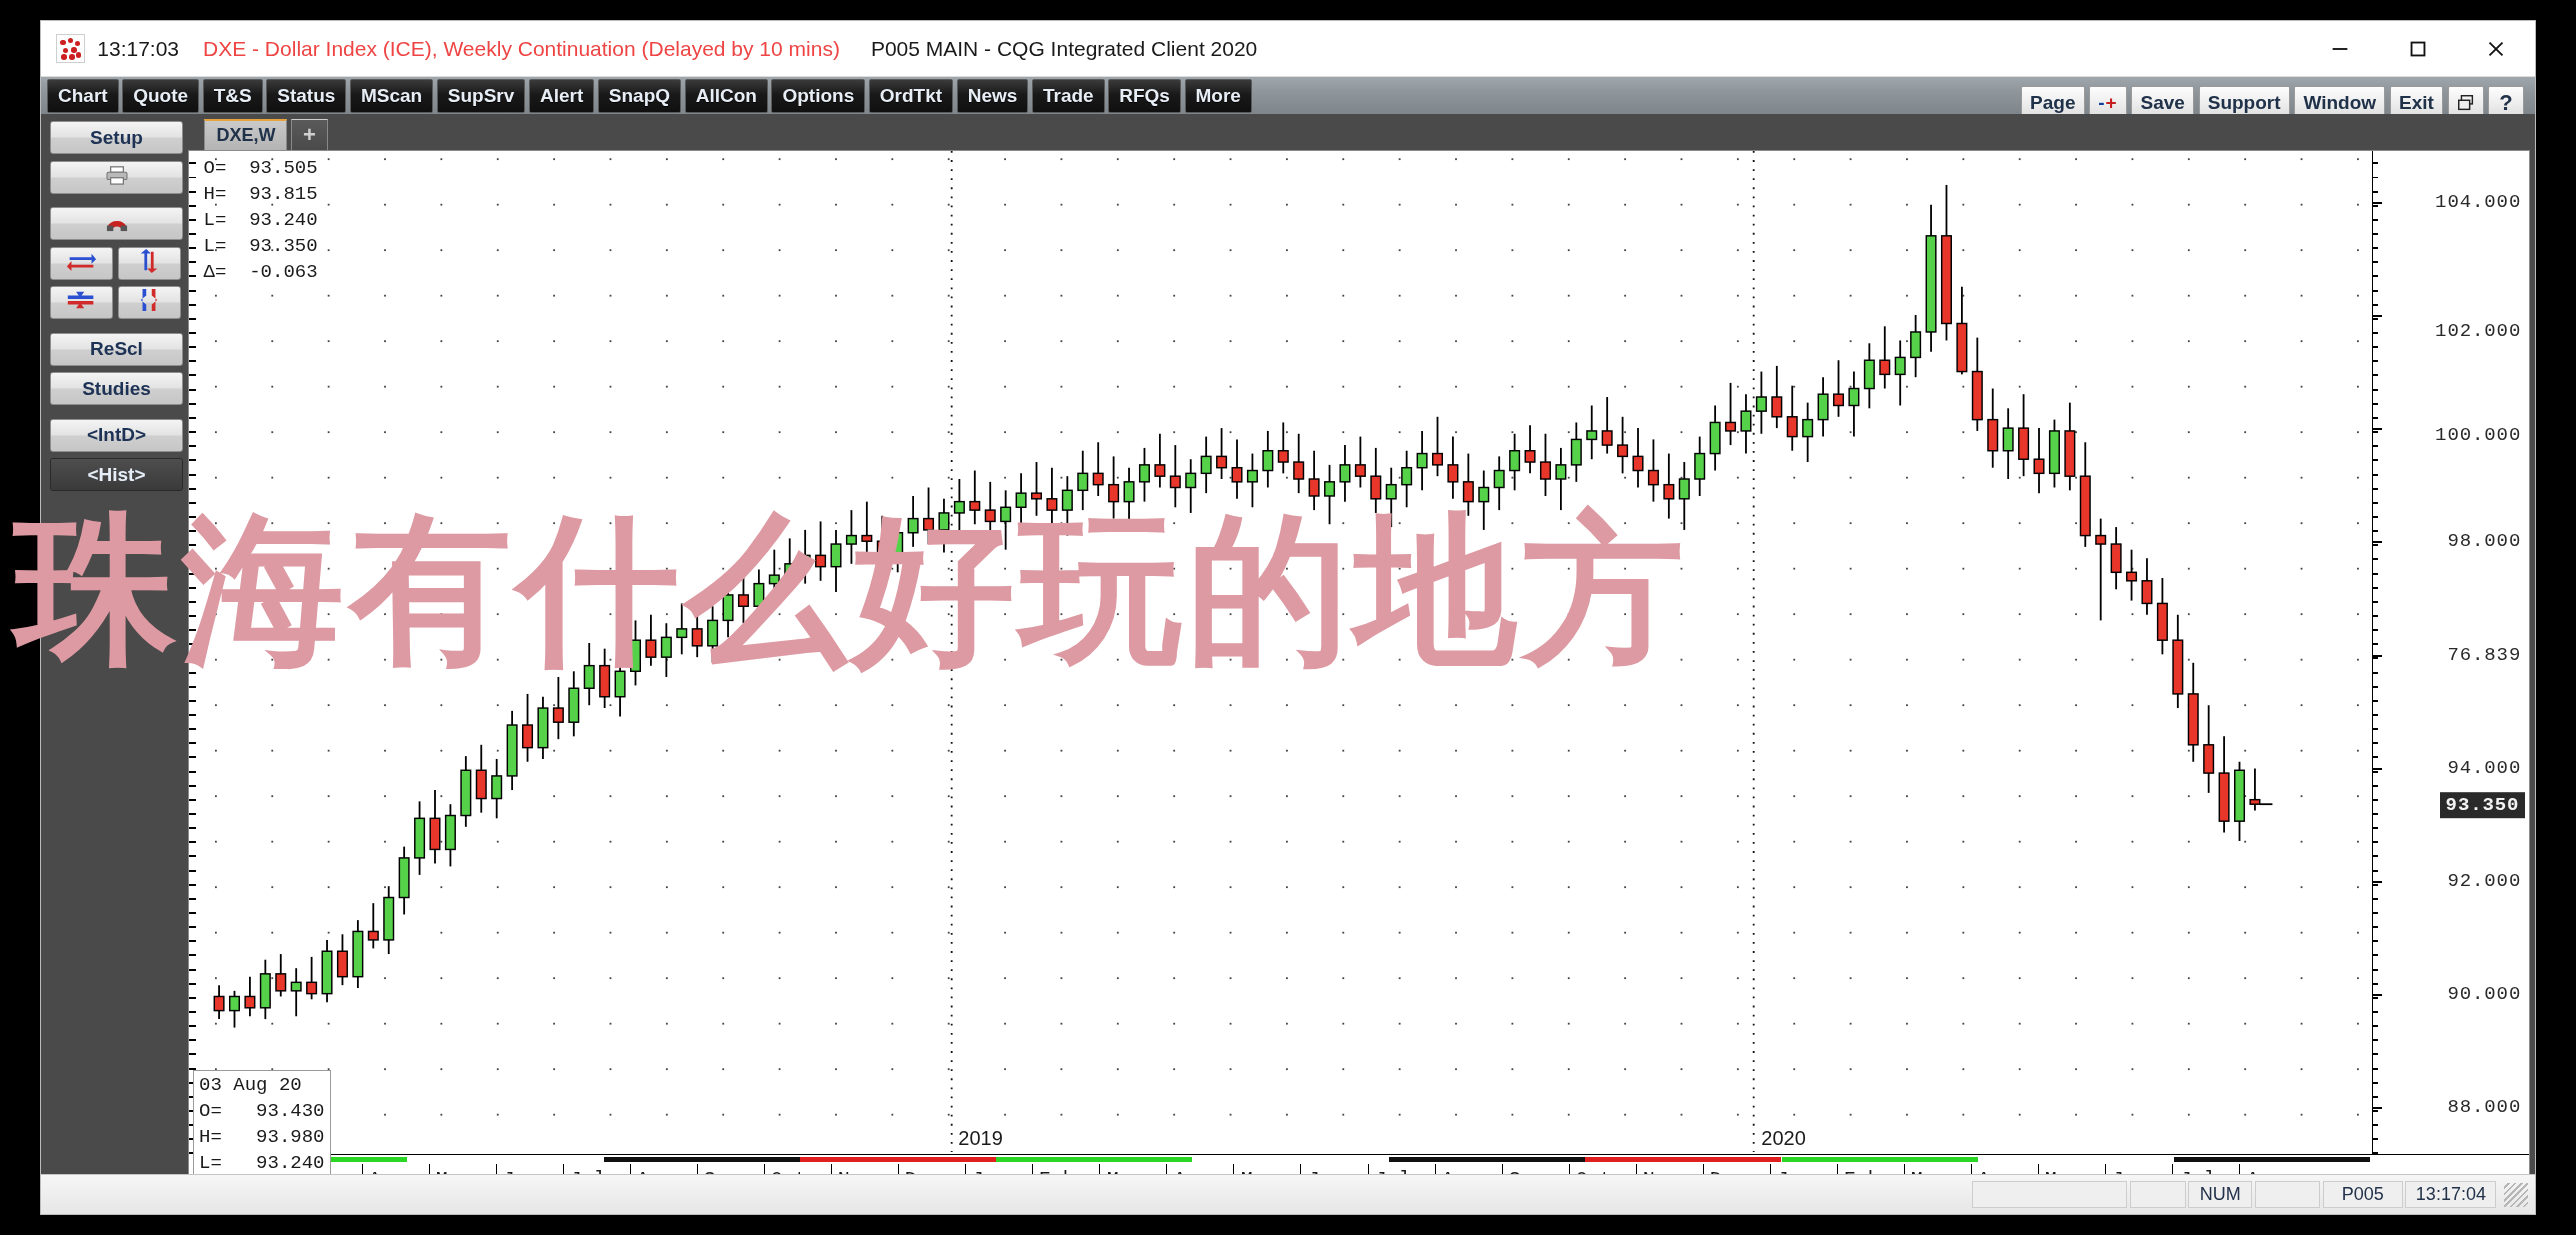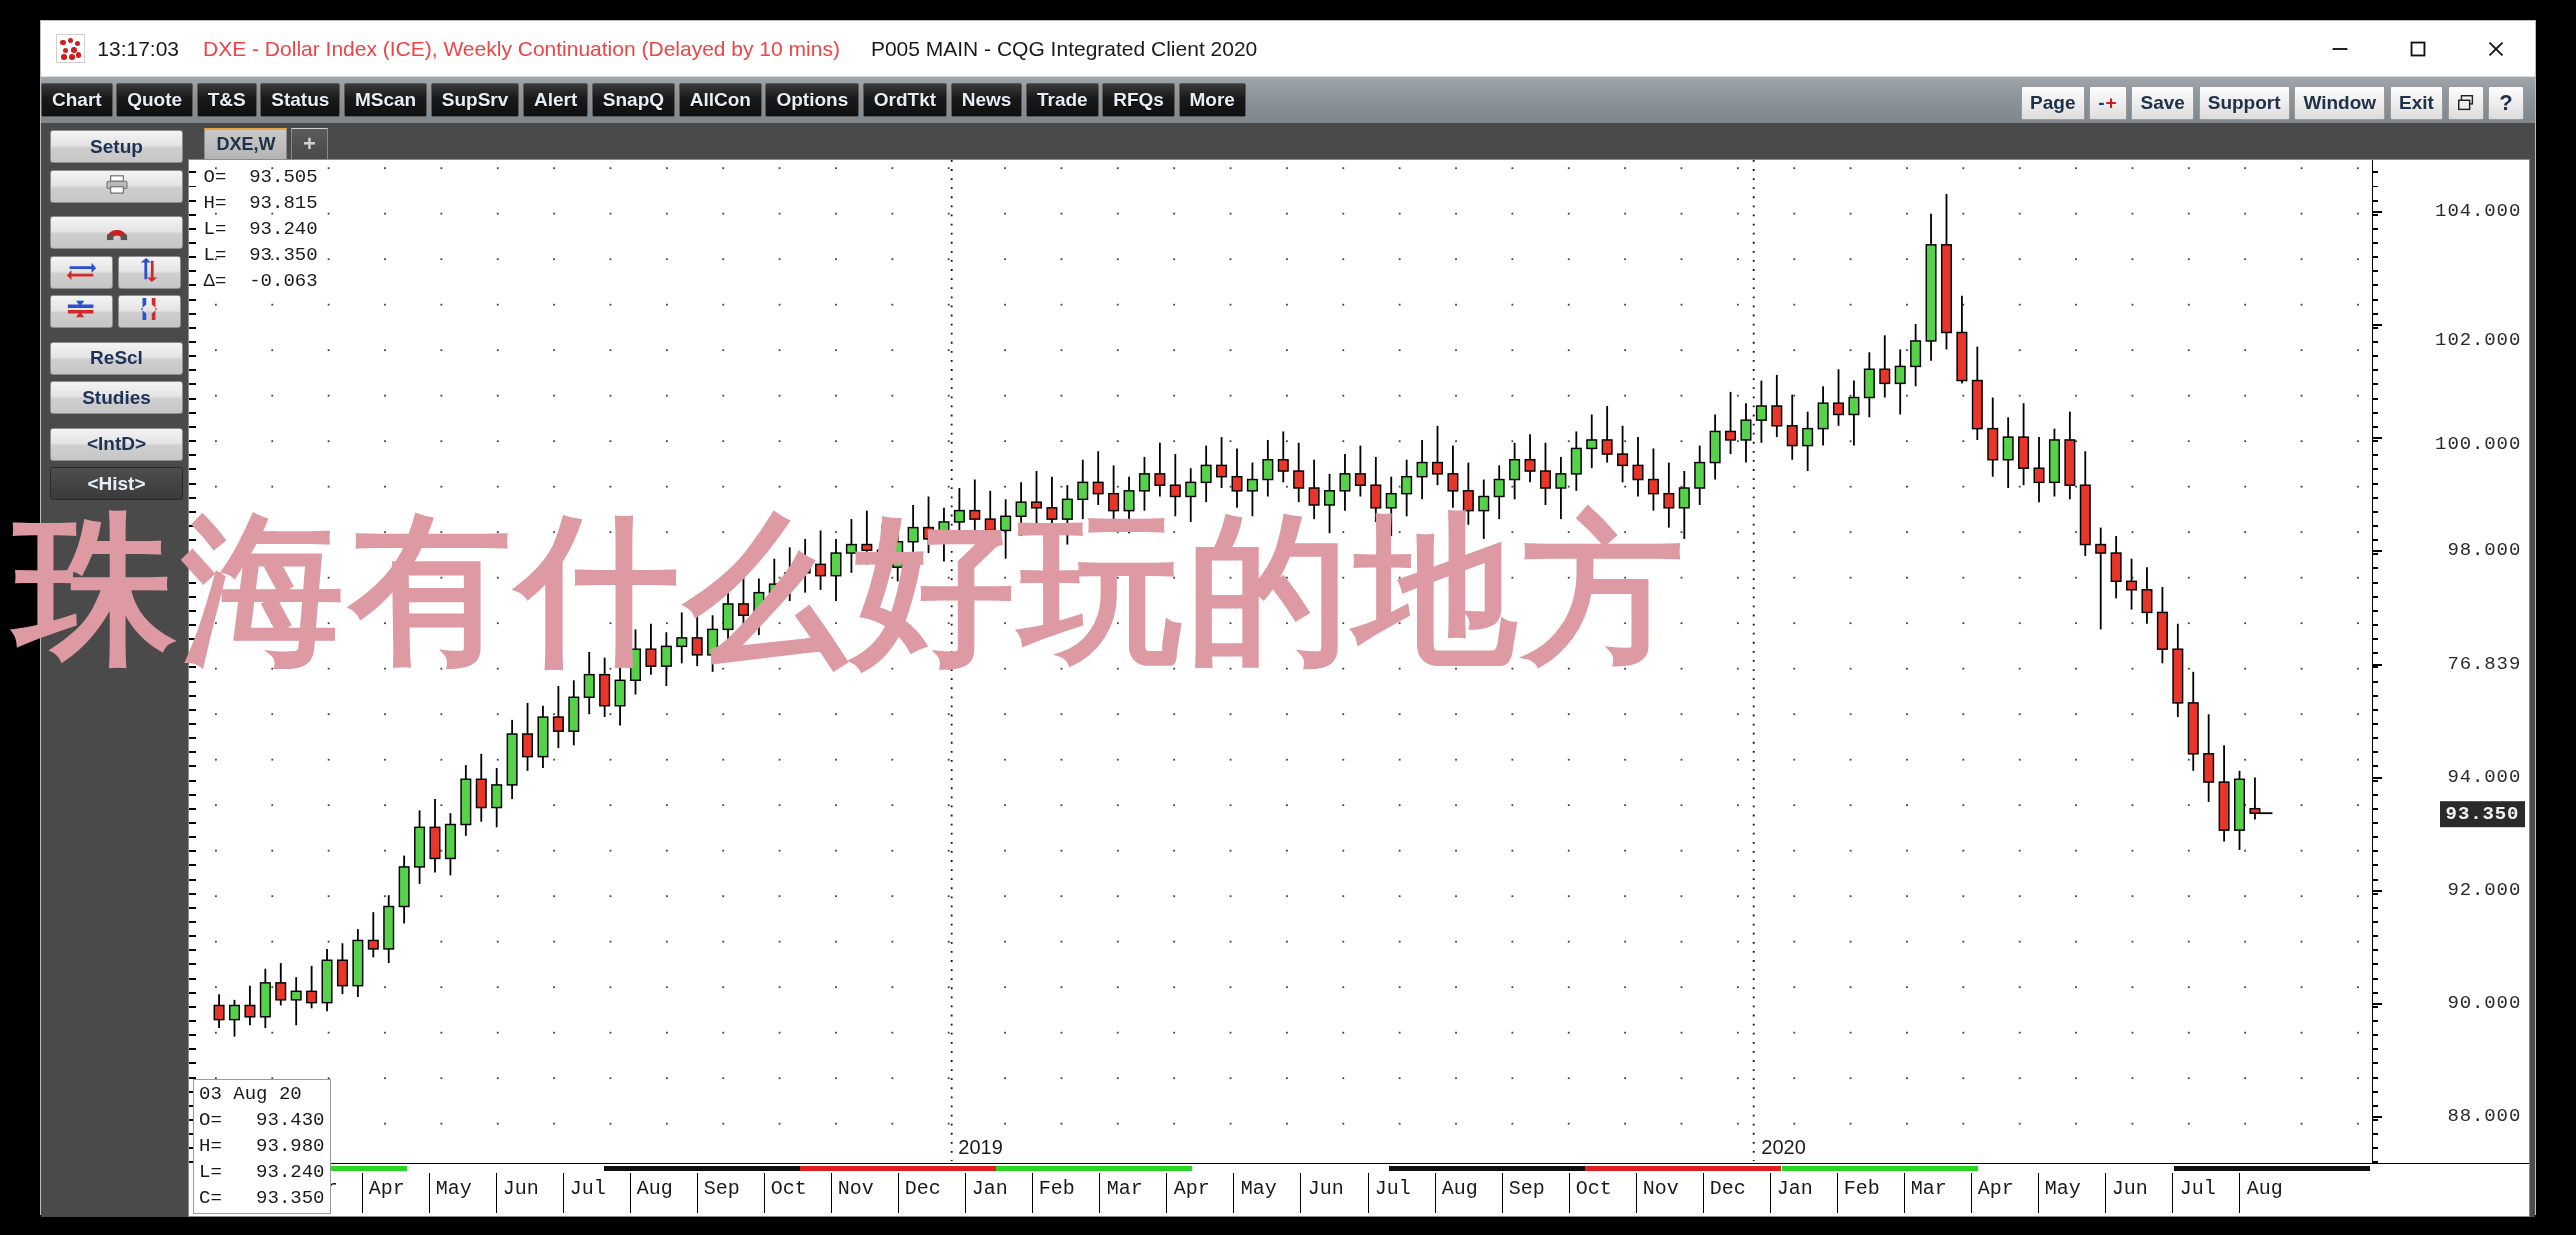--- a/index.html
+++ b/index.html
@@ -73,25 +73,25 @@
   }
   .tb-btn {
     width: 78px; height: 55px;
     display: flex; align-items: center; justify-content: center;
   }
   .tb-btn svg { display:block; }
 
   
   .toolbar {
     position: relative;
-    height: 46px;
+    height: 37px;
     background: linear-gradient(to bottom,#9fa7ad 0%, #8e969c 40%, #7e868c 100%);
     display: flex; align-items: center;
     box-sizing: border-box;
-    padding: 0 0;
+    padding: 0 6px;
   }
   .tbtn {
     height: 34px;
     margin-right: 3.6px;
     padding: 0 10px;
     background: linear-gradient(to bottom,#3a3a3a 0%, #191919 45%, #101010 100%);
     border: 0.9px solid #5a5a5a;
     border-radius: 1.8px;
     color: #e8eef6;
     font-size: 19px;
@@ -1888,20 +1888,29 @@
               </div>
 
             <div class="ohlc-top" id="ohlctop"><div>O=  93.505</div><div>H=  93.815</div><div>L=  93.240</div><div>L=  93.350</div><div>Δ=  -0.063</div></div>
             <div class="ohlc-bottom" id="ohlcbot"><div>03 Aug 20</div><div>O=   93.430</div><div>H=   93.980</div><div>L=   93.240</div><div>C=   93.350</div></div>
 
           </div>
         </div>
       </div>
     </div>
 
+    <div class="statusbar">
+      <div class="sfield" style="width:155px"></div>
+      <div class="sfield" style="width:56px"></div>
+      <div class="sfield" style="width:64px">NUM</div>
+      <div class="sfield" style="width:65px"></div>
+      <div class="sfield" style="width:80px">P005</div>
+      <div class="sfield" style="width:91px">13:17:04</div>
+      <div class="grip"></div>
+    </div>
 
   </div>
 
   <div class="watermark">
     <span>珠海有什么好玩的地方</span>
   </div>
 
 </div>
 
 

